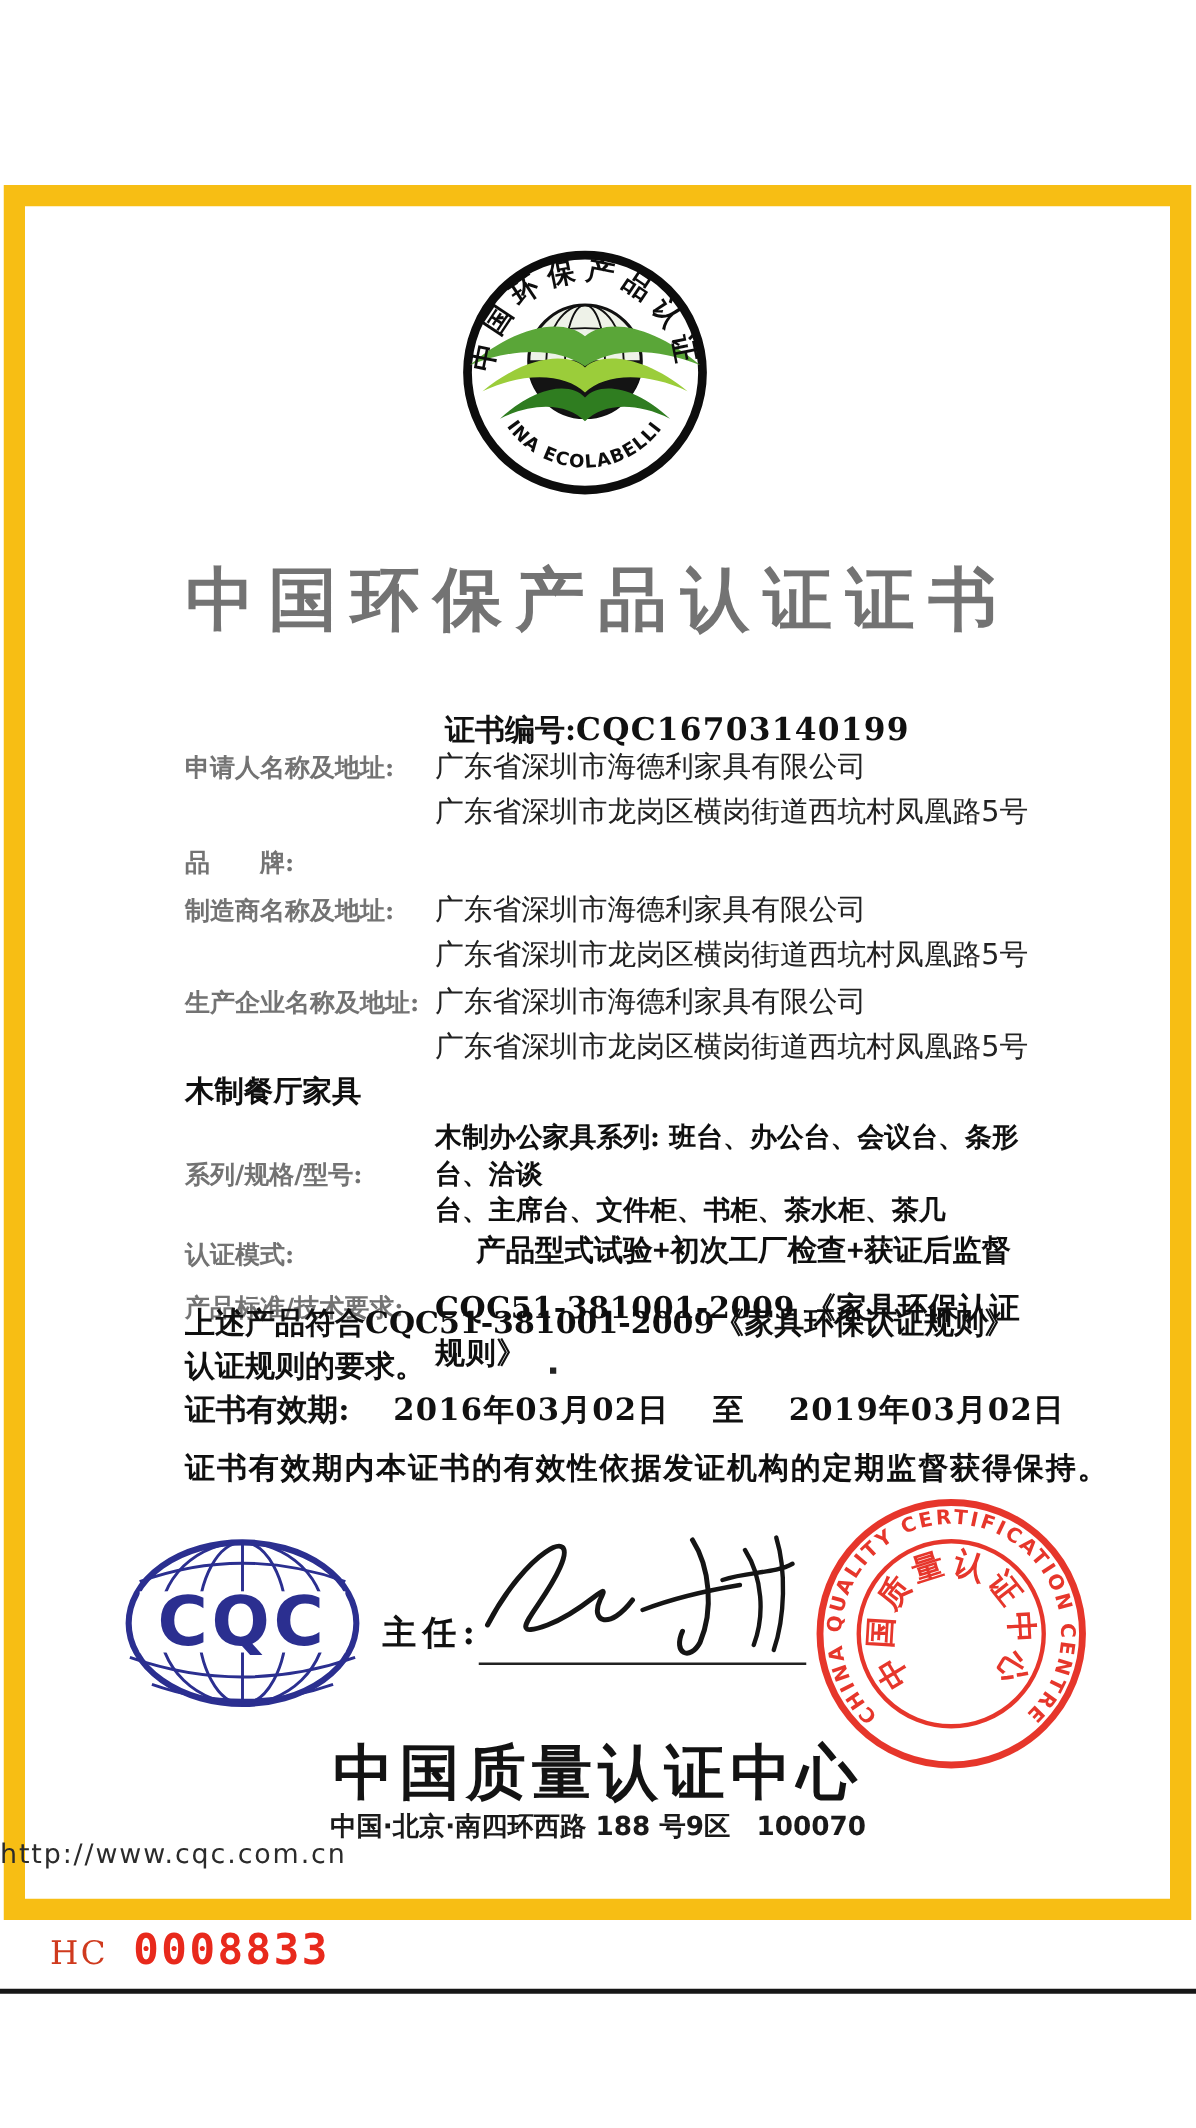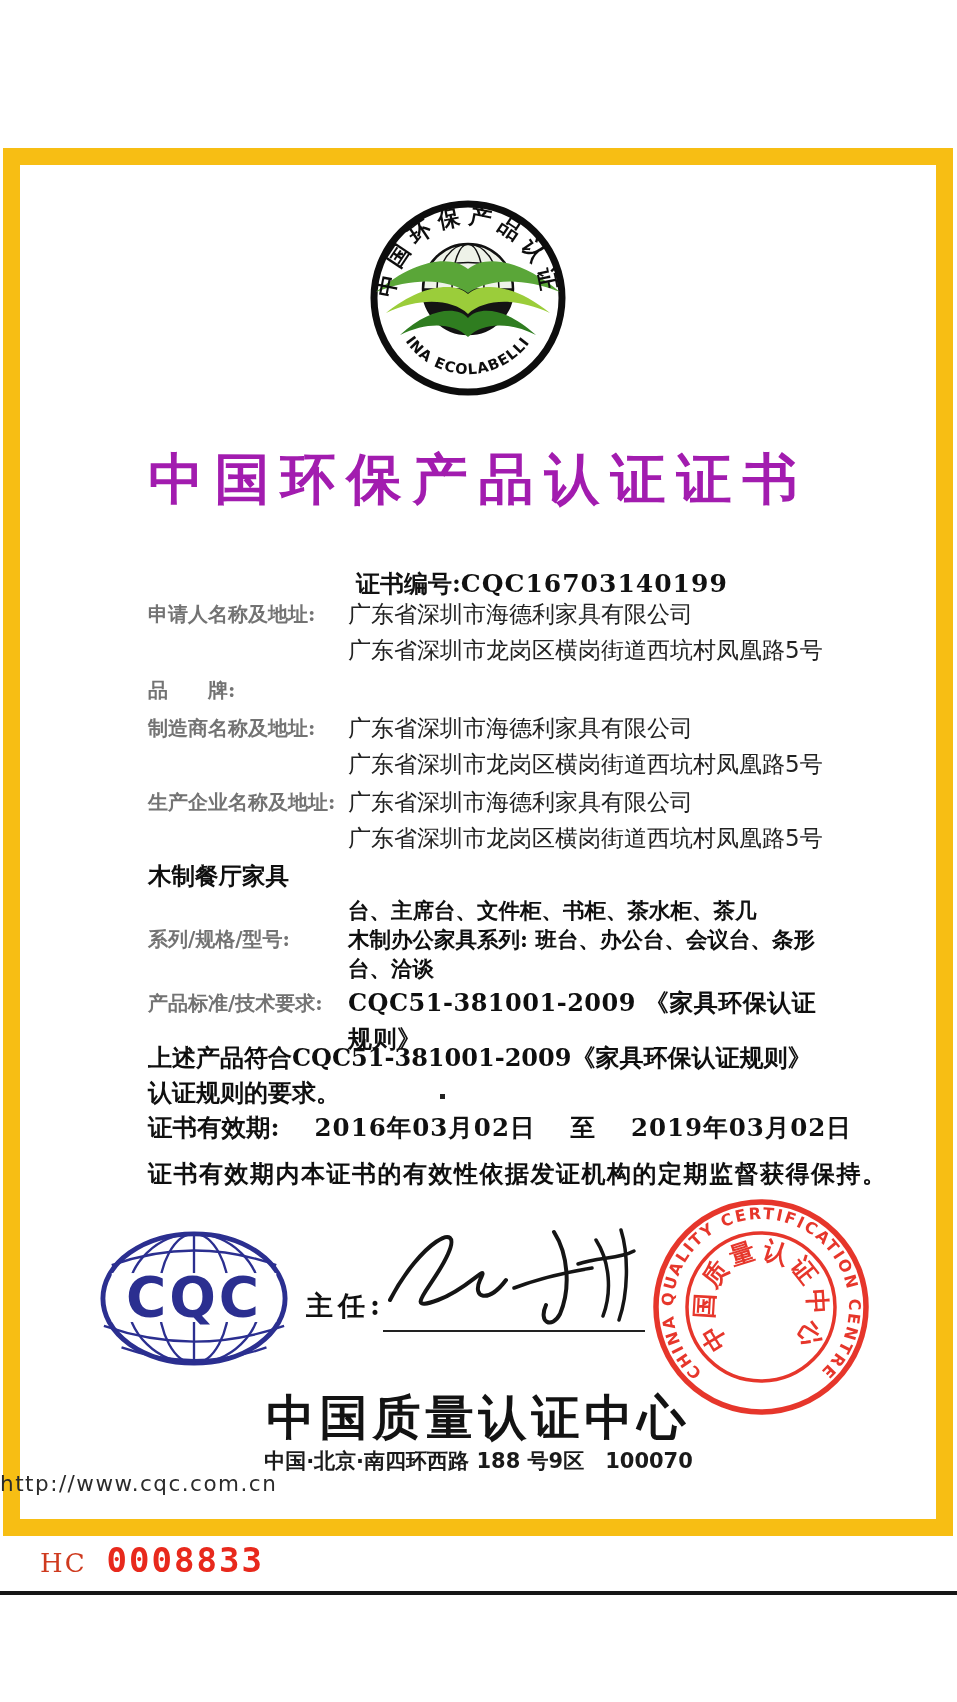--- a/index.html
+++ b/index.html
@@ -6,33 +6,33 @@
   body { background:#ffffff; }
   .page { position:relative; width:957px; height:1702px; background:#fff; overflow:hidden;
           font-family:"DejaVu Serif", serif; color:#111; }
   .frame { position:absolute; left:3px; top:148px; width:950px; height:1388px;
            border:17px solid #F7BE14; }
   .emblem { position:absolute; left:366px; top:196px; }
   .emblem-cn { font-family:"DejaVu Serif", serif; font-weight:700; font-size:22px; letter-spacing:7px; fill:#0d0d0d; }
   .emblem-en { font-family:"DejaVu Sans", sans-serif; font-weight:700; font-size:14.5px; letter-spacing:1px; fill:#0d0d0d; }
   .title { position:absolute; left:0; top:443px; width:957px; text-align:center;
            font-family:"DejaVu Sans", sans-serif; font-weight:900; font-size:55px;
-           letter-spacing:11px; color:#a21caf; white-space:nowrap; }
+           letter-spacing:11px; color:#737373; white-space:nowrap; }
   .certno { position:absolute; left:356px; top:568px; display:flex; align-items:baseline; }
   .certno-label { font-weight:700; font-size:24px; }
   .certno-value { font-weight:700; font-size:25px; letter-spacing:1px; }
   .fields { position:absolute; left:148px; top:596px; width:690px; }
   .field-row { display:flex; margin-bottom:2px; }
   .field-row:nth-child(1) { margin-bottom:4px; }
   .field-row:nth-child(7) { margin-bottom:7px; }
   .field-label { flex:0 0 200px; font-weight:700; font-size:20px; color:#737373; line-height:36px; }
   .field-value { flex:1; }
   .field-value div { line-height:36px; min-height:36px; }
   .field-value.print div { font-family:"DejaVu Sans", sans-serif; font-weight:500; font-size:23px; color:#222; }
-  .field-value.kai div { font-family:Liberation Serif, serif; font-weight:700; font-size:23.5px; color:#0f0f0f; }
+  .field-value.kai div { font-family:Liberation Mono, monospace; font-weight:700; font-size:23.5px; color:#0f0f0f; }
   .field-value.kai-sm div { font-family:"DejaVu Serif", serif; font-weight:700; font-size:21.5px; line-height:29px; min-height:29px; color:#0f0f0f; }
   .field-value.code div { font-weight:700; font-size:24px; letter-spacing:0.5px; color:#0f0f0f; }
   .field-row.center-label { align-items:center; }
   .field-row.center-label .field-label { line-height:1.35; }
   .statement { position:absolute; left:148px; top:1040px; width:676px;
                font-weight:700; font-size:24px; line-height:35px; color:#0f0f0f; }
   .validity { position:absolute; left:148px; top:1110px; display:flex; line-height:36px; }
   .v-label { font-weight:700; font-size:24.5px; }
   .v-value { font-weight:700; font-size:24.5px; margin-left:35px; letter-spacing:1px; }
   .maintenance { position:absolute; left:148px; top:1156px; font-weight:700; font-size:24px;
@@ -131,22 +131,28 @@
         </div>
       </div>
       <div class="field-row">
         <div class="field-value kai">
           <div>木制餐厅家具</div>
         </div>
       </div>
       <div class="field-row center-label">
         <span class="field-label">系列/规格/型号:</span>
         <div class="field-value kai-sm">
+          <div>木制办公家具系列: 班台、办公台、会议台、条形台、洽谈</div>
           <div>台、主席台、文件柜、书柜、茶水柜、茶几</div>
-          <div>木制办公家具系列: 班台、办公台、会议台、条形台、洽谈</div>
+        </div>
+      </div>
+      <div class="field-row">
+        <span class="field-label">认证模式:</span>
+        <div class="field-value kai" style="padding-left: 33px;">
+          <div>产品型式试验+初次工厂检查+获证后监督</div>
         </div>
       </div>
       <div class="field-row">
         <span class="field-label">产品标准/技术要求:</span>
         <div class="field-value code">
           <div>CQC51-381001-2009 《家具环保认证规则》</div>
         </div>
       </div>
     </div>
 

